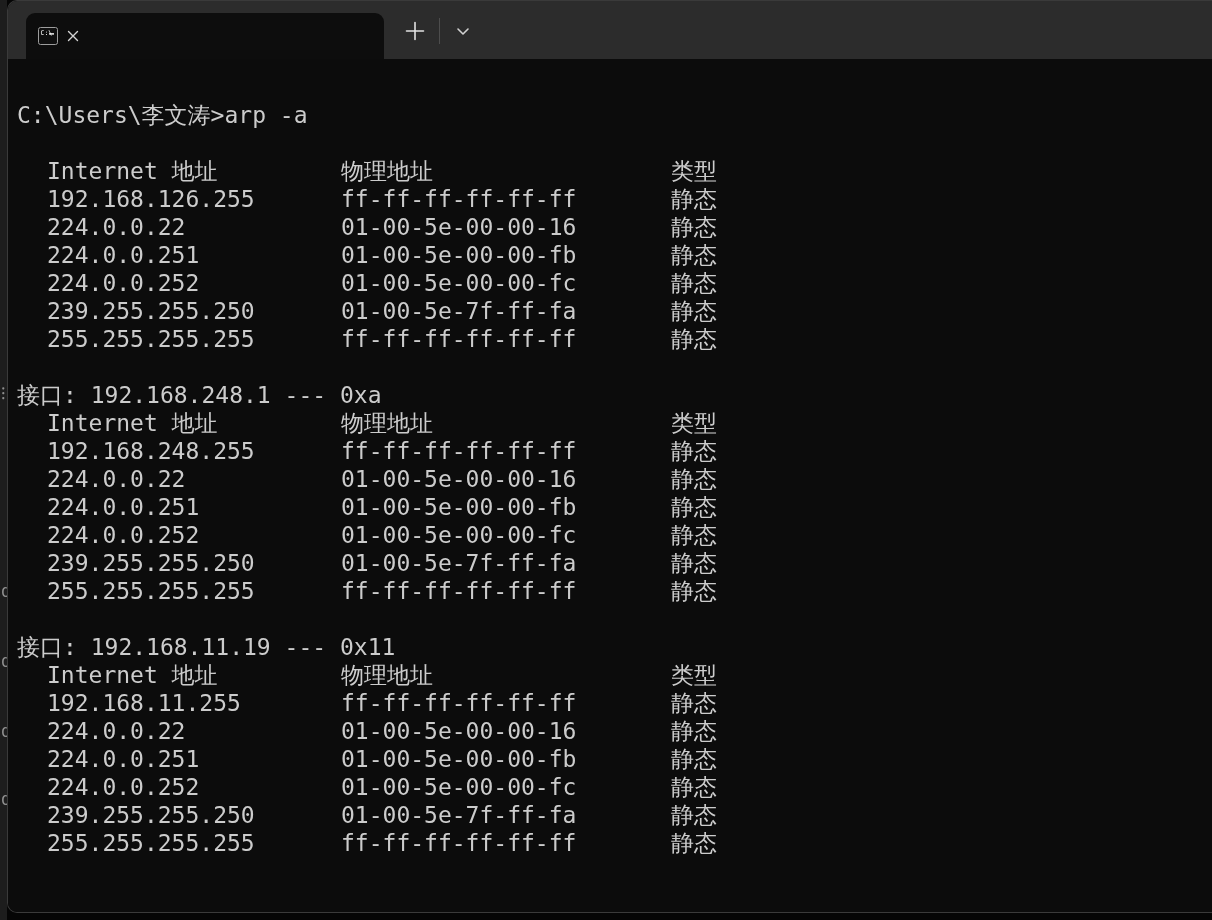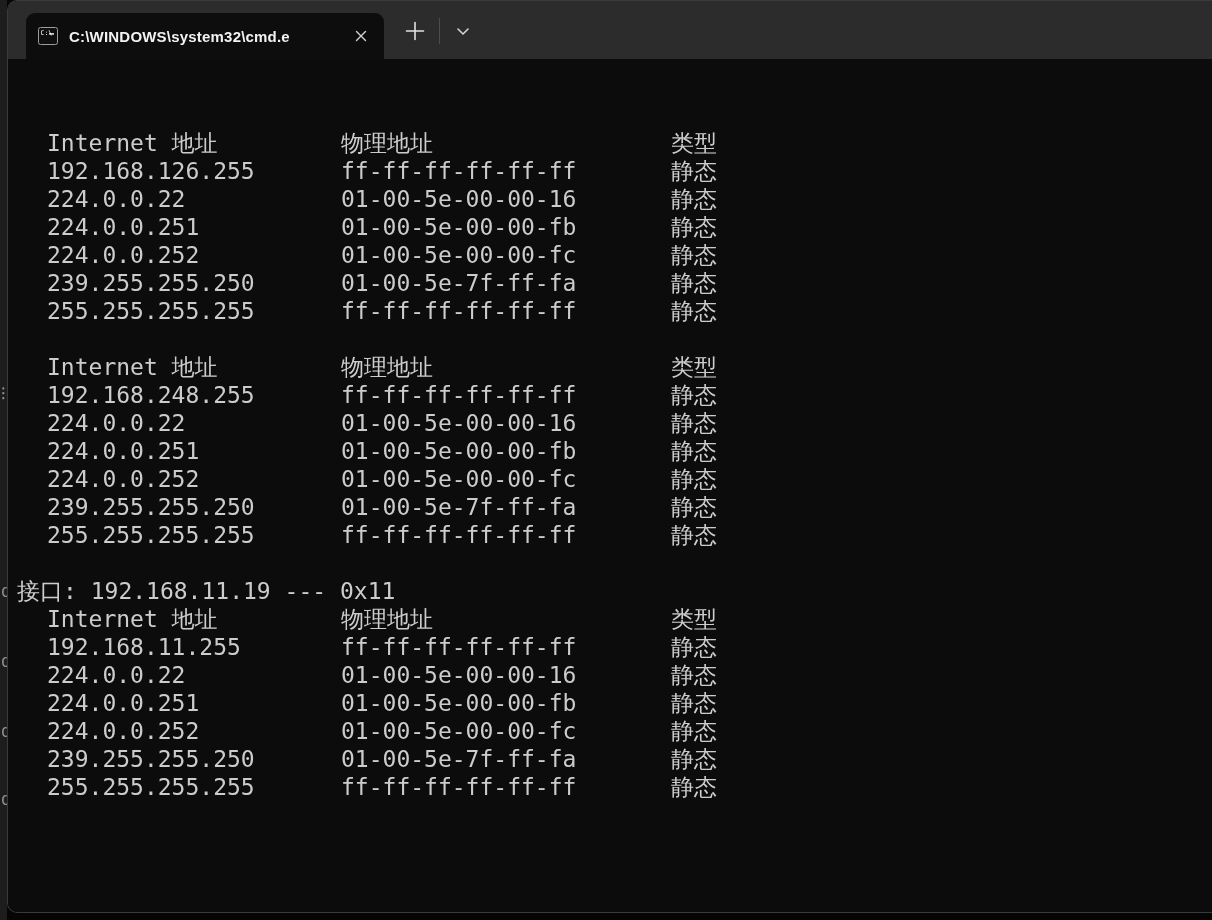--- a/index.html
+++ b/index.html
@@ -83,21 +83,20 @@
     <div class="titlebar">
 
       <div class="tab">
         <span class="tab-icon">
           <svg width="20" height="18" viewBox="0 0 20 18">
             <rect x="0.5" y="0.5" width="19" height="17" rx="2" fill="#0f0f0f" stroke="#9d9d9d" stroke-width="1"></rect>
             <text x="2.5" y="8" font-family="DejaVu Sans Mono, monospace" font-size="6.5" fill="#ffffff">C:\</text>
             <rect x="11" y="6.2" width="5" height="1.4" fill="#ffffff"></rect>
           </svg>
         </span>
-        <span class="tab-title">C:\WINDOWS\system32\cmd.e</span>
         <button class="icon-btn" title="Close">
           <span style="display:flex;">
             <svg width="28" height="28" viewBox="0 0 28 28">
               <path d="M9.5 9.5 L18.5 18.5 M18.5 9.5 L9.5 18.5" stroke="#d4d4d4" stroke-width="1.4" stroke-linecap="round"></path>
             </svg>
           </span>
         </button>
       </div>
 
       <button class="icon-btn newtab-btn" title="New tab">
@@ -115,29 +114,31 @@
           <svg width="26" height="26" viewBox="0 0 26 26">
             <polyline points="8,11 13,16 18,11" fill="none" stroke="#d2d2d2" stroke-width="1.6" stroke-linecap="round" stroke-linejoin="round"></polyline>
           </svg>
         </span>
       </button>
 
     </div>
 
     <div class="terminal">
       <div class="term-body" id="term-body">
+          <div class="tline"><span class="cell c0">C:\Users\李文涛&gt;arp -a</span></div>
           <div class="tline"></div>
           <div class="tline"><span class="cell c1">Internet 地址</span><span class="cell c2">物理地址</span><span class="cell c3">类型</span></div>
           <div class="tline"><span class="cell c1">192.168.126.255</span><span class="cell c2">ff-ff-ff-ff-ff-ff</span><span class="cell c3">静态</span></div>
           <div class="tline"><span class="cell c1">224.0.0.22</span><span class="cell c2">01-00-5e-00-00-16</span><span class="cell c3">静态</span></div>
           <div class="tline"><span class="cell c1">224.0.0.251</span><span class="cell c2">01-00-5e-00-00-fb</span><span class="cell c3">静态</span></div>
           <div class="tline"><span class="cell c1">224.0.0.252</span><span class="cell c2">01-00-5e-00-00-fc</span><span class="cell c3">静态</span></div>
           <div class="tline"><span class="cell c1">239.255.255.250</span><span class="cell c2">01-00-5e-7f-ff-fa</span><span class="cell c3">静态</span></div>
           <div class="tline"><span class="cell c1">255.255.255.255</span><span class="cell c2">ff-ff-ff-ff-ff-ff</span><span class="cell c3">静态</span></div>
           <div class="tline"></div>
+          <div class="tline"><span class="cell c0">接口: 192.168.248.1 --- 0xa</span></div>
           <div class="tline"><span class="cell c1">Internet 地址</span><span class="cell c2">物理地址</span><span class="cell c3">类型</span></div>
           <div class="tline"><span class="cell c1">192.168.248.255</span><span class="cell c2">ff-ff-ff-ff-ff-ff</span><span class="cell c3">静态</span></div>
           <div class="tline"><span class="cell c1">224.0.0.22</span><span class="cell c2">01-00-5e-00-00-16</span><span class="cell c3">静态</span></div>
           <div class="tline"><span class="cell c1">224.0.0.251</span><span class="cell c2">01-00-5e-00-00-fb</span><span class="cell c3">静态</span></div>
           <div class="tline"><span class="cell c1">224.0.0.252</span><span class="cell c2">01-00-5e-00-00-fc</span><span class="cell c3">静态</span></div>
           <div class="tline"><span class="cell c1">239.255.255.250</span><span class="cell c2">01-00-5e-7f-ff-fa</span><span class="cell c3">静态</span></div>
           <div class="tline"><span class="cell c1">255.255.255.255</span><span class="cell c2">ff-ff-ff-ff-ff-ff</span><span class="cell c3">静态</span></div>
           <div class="tline"></div>
           <div class="tline"><span class="cell c0">接口: 192.168.11.19 --- 0x11</span></div>
           <div class="tline"><span class="cell c1">Internet 地址</span><span class="cell c2">物理地址</span><span class="cell c3">类型</span></div>

